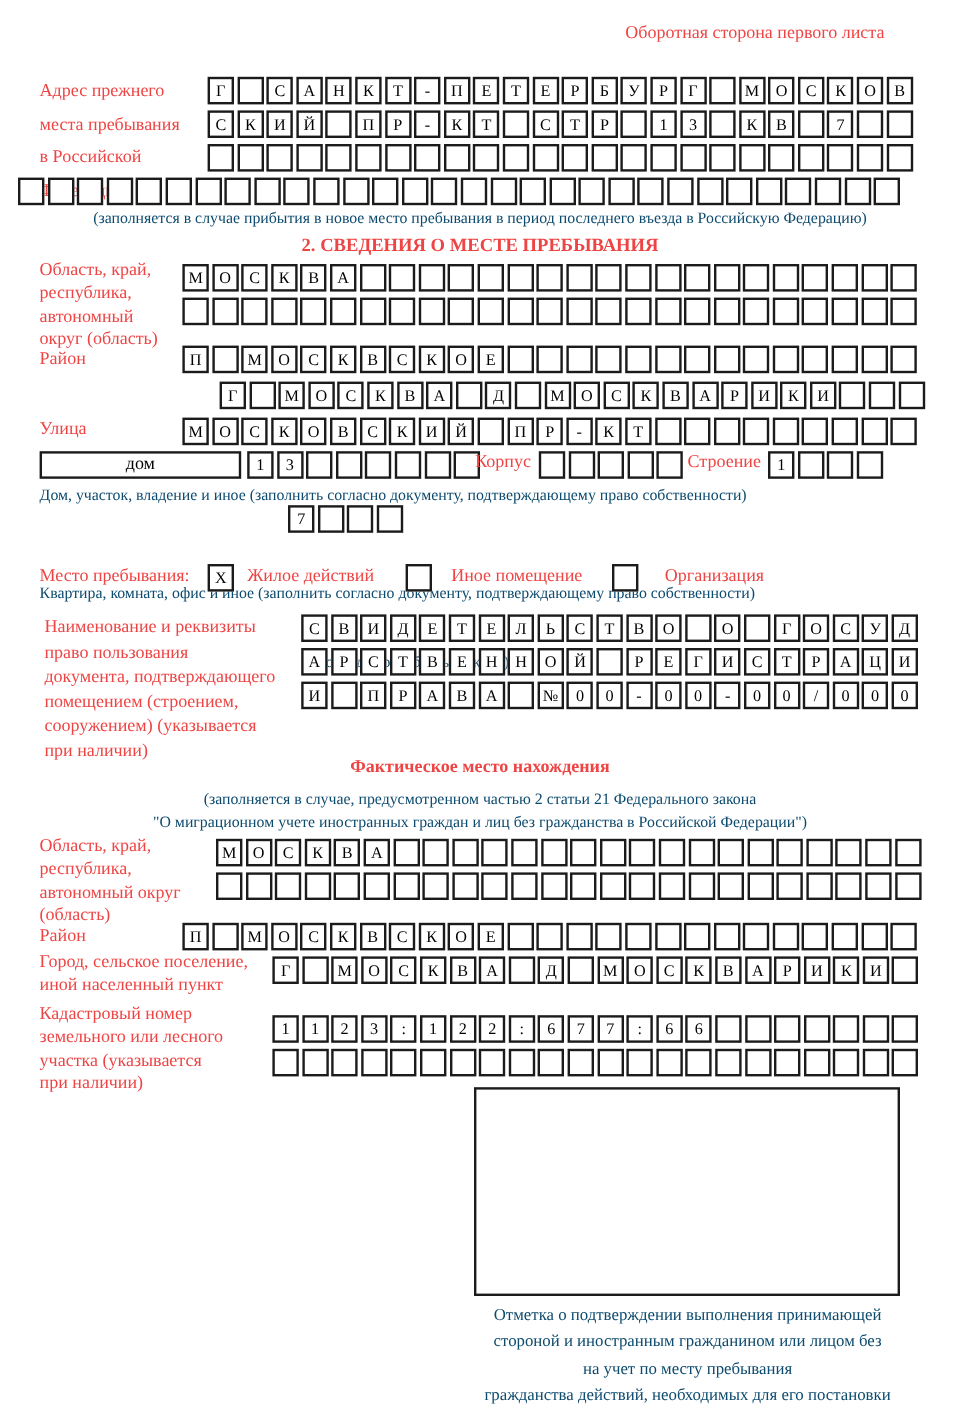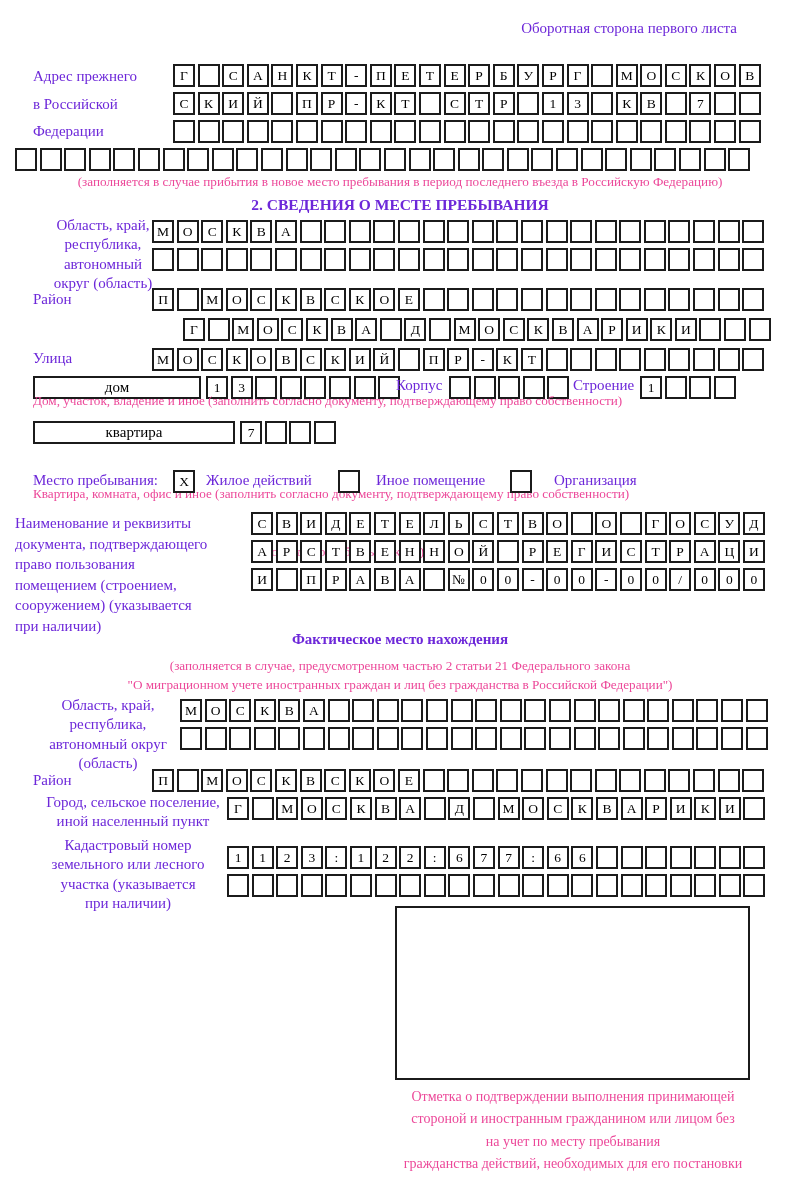--- a/index.html
+++ b/index.html
@@ -1,40 +1,41 @@
 <!DOCTYPE html>
 <html><head>
 <meta charset="utf-8">
 <style>
   html,body{margin:0;padding:0;background:#fff;color:#000;
     font-family:"Liberation Serif","DejaVu Serif",serif;}
   .page{position:relative;width:800px;height:1180px;background:#fff;overflow:hidden;}
-  .lbl{position:absolute;font-size:15px;color:#6d28d9;}
-  .cap{position:absolute;font-size:13.2px;color:#ec4899;}
+  .lbl{position:absolute;font-size:15px;color:#ef4444;}
+  .cap{position:absolute;font-size:13.2px;color:#0c4a6e;}
   .center{left:0;width:800px;text-align:center;}
   .bold{font-weight:bold;}
   .cells{position:absolute;display:flex;gap:2.6px;}
   .cell{box-sizing:border-box;width:22px;height:23px;border:2px solid #1b1b1b;
     display:flex;align-items:center;justify-content:center;
     font-size:13.5px;line-height:1;background:#fff;flex:none;}
   .widebox{position:absolute;box-sizing:border-box;height:23px;border:2px solid #1b1b1b;
     display:flex;align-items:center;justify-content:center;font-size:15px;background:#fff;}
   .bigbox{position:absolute;box-sizing:border-box;border:2px solid #1b1b1b;background:#fff;}
   .lh28{line-height:27.6px;} .lh21{line-height:21px;} .lh205{line-height:20.5px;}
-  .lh194{line-height:19.4px;text-align:center;} .lh19{line-height:19px;} .lh22{line-height:22.3px;}
+  .lh194{line-height:19.4px;} .lh19{line-height:19px;} .lh22{line-height:22.3px;}
 </style>
 </head>
 <body>
 
 <div class="page">
 
   <div class="lbl" style="top:20px;left:0;width:737px;text-align:right;">Оборотная сторона первого листа</div>
 
   <div class="lbl lh28" style="top:63px;left:33px;width:150px;">
       <div>Адрес прежнего</div>
+      <div>места пребывания</div>
       <div>в Российской</div>
       <div>Федерации</div>
     </div>
   <div class="cells" style="top:64px;left:173px;">
       <span class="cell">Г</span>
       <span class="cell"></span>
       <span class="cell">С</span>
       <span class="cell">А</span>
       <span class="cell">Н</span>
       <span class="cell">К</span>
@@ -310,23 +311,22 @@
       <span class="cell"></span>
       <span class="cell"></span>
     </div>
   <div class="lbl" style="top:377px;left:573px;">Строение</div>
   <div class="cells" style="top:376px;left:640px;">
       <span class="cell">1</span>
       <span class="cell"></span>
       <span class="cell"></span>
       <span class="cell"></span>
     </div>
-  <div class="cap" style="top:393px;left:33px;">Дом, участок, владение и иное (заполнить согласно документу, подтверждающему право собственности)</div>
-
-  <div class="widebox" style="top:421px;left:33px;width:202px;">квартира</div>
+  <div class="cap" style="top:405px;left:33px;">Дом, участок, владение и иное (заполнить согласно документу, подтверждающему право собственности)</div>
+
   <div class="cells" style="top:421px;left:240px;">
       <span class="cell">7</span>
       <span class="cell"></span>
       <span class="cell"></span>
       <span class="cell"></span>
     </div>
   <div class="cap" style="top:450px;left:33px;margin-top:36px;">Квартира, комната, офис и иное (заполнить согласно документу, подтверждающему право собственности)</div>
 
   <div class="lbl" style="top:472px;left:33px;">Место пребывания:</div>
   <div class="cells" style="top:470px;left:173px;">
@@ -336,24 +336,24 @@
   <div class="cells" style="top:470px;left:338px;">
       <span class="cell"></span>
     </div>
   <div class="lbl" style="top:472px;left:376px;">Иное помещение</div>
   <div class="cells" style="top:470px;left:510px;">
       <span class="cell"></span>
     </div>
   <div class="lbl" style="top:472px;left:554px;">Организация</div>
   <div class="cap" style="top:496px;left:178px;width:320px;text-align:center;margin-top:48px;">(Необходимо выбрать нужное)</div>
 
-  <div class="lbl lh205" style="top:513px;left:15px;width:215px;">
+  <div class="lbl lh205" style="top:513px;left:37px;width:215px;">
       <div>Наименование и реквизиты</div>
+      <div>право пользования</div>
       <div>документа, подтверждающего</div>
-      <div>право пользования</div>
       <div>помещением (строением,</div>
       <div>сооружением) (указывается</div>
       <div>при наличии)</div>
     </div>
   <div class="cells" style="top:512px;left:251px;">
       <span class="cell">С</span>
       <span class="cell">В</span>
       <span class="cell">И</span>
       <span class="cell">Д</span>
       <span class="cell">Е</span>

